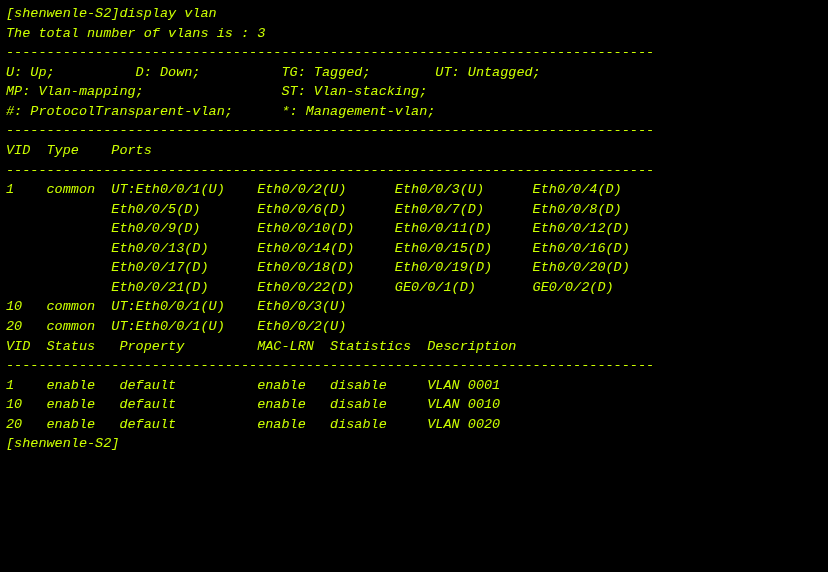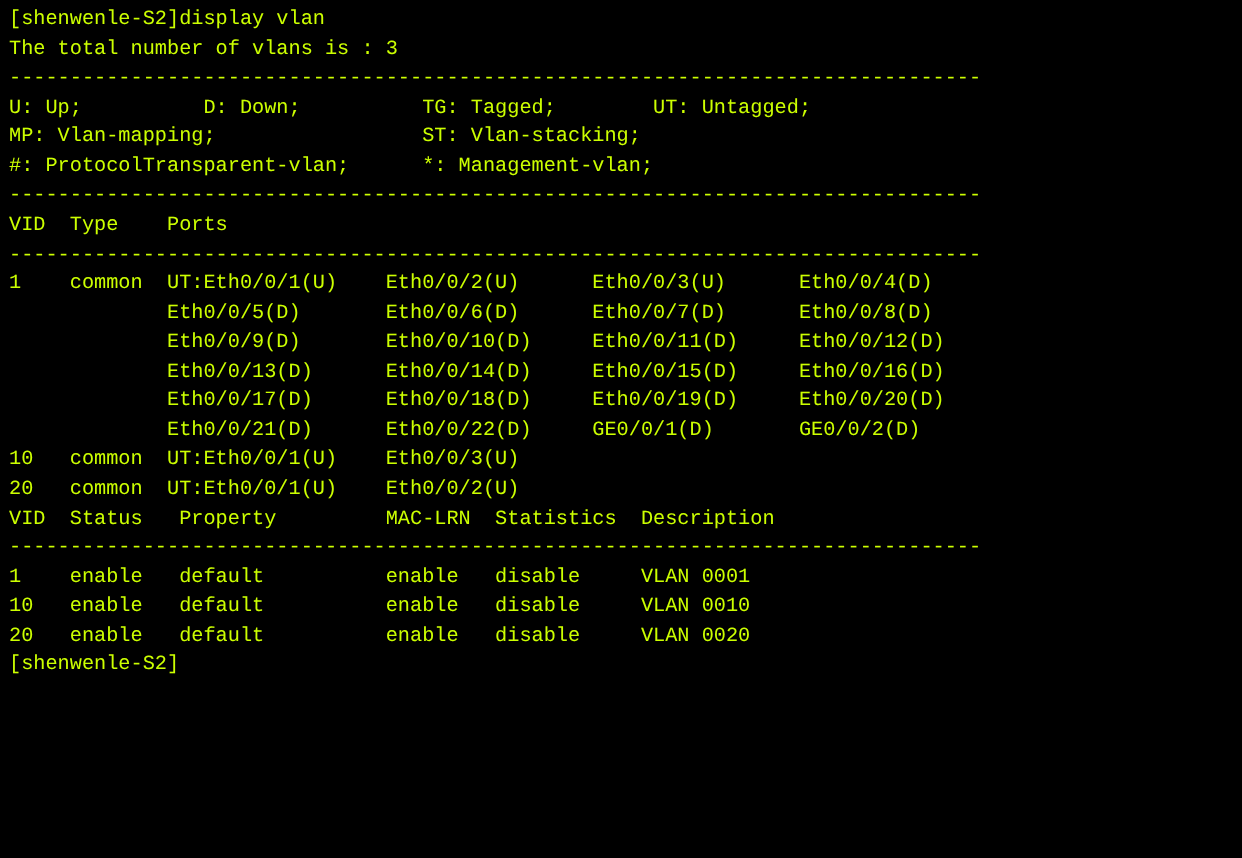--- a/index.html
+++ b/index.html
@@ -1,18 +1,19 @@
 <!DOCTYPE html>
 <html><head>
   <meta charset="utf-8">
   <style>
     * {
       margin: 0;
       padding: 0;
       box-sizing: border-box;
+      font-style: italic;
     }
     body {
       background-color: #000000;
       color: #ccff00;
       font-family: 'Courier New', Courier, monospace;
       font-size: 13.5px;
       line-height: 1.45;
       width: 828px;
       height: 572px;
       overflow: hidden;

